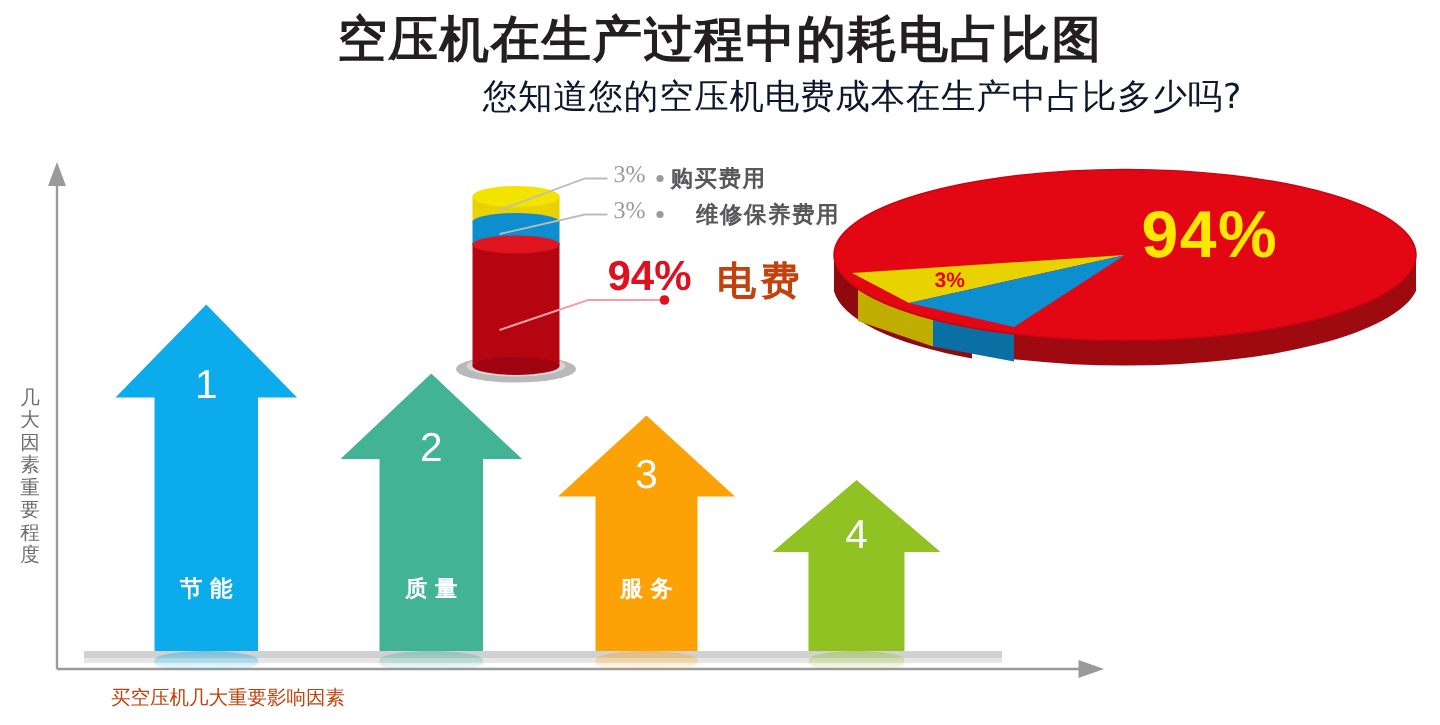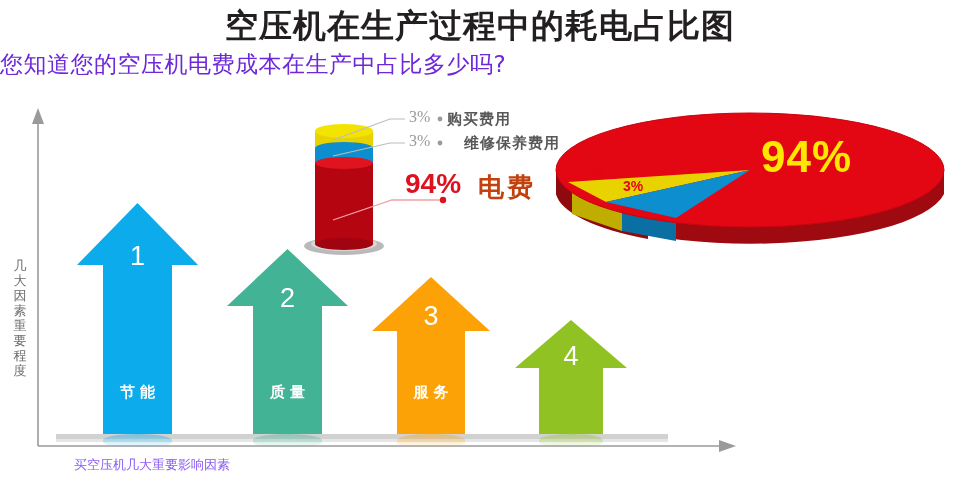--- a/index.html
+++ b/index.html
@@ -14,37 +14,37 @@
   
   .title{
     position:absolute;left:0;top:4px;width:960px;
     text-align:center;
     font-size:33px;font-weight:bold;color:#231f20;
     letter-spacing:1px;
     font-family:"DejaVu Sans","Liberation Sans",sans-serif;
   }
   .subtitle{
     position:absolute;left:0;top:49px;width:828px;
-    text-align:left;
-    font-size:23px;color:#6d28d9;font-weight:normal;
+    text-align:right;
+    font-size:23px;color:#0f172a;font-weight:normal;
     letter-spacing:0.5px;
     font-family:"DejaVu Sans","Liberation Sans",sans-serif;
   }
 
   
   .axis-svg{position:absolute;left:0;top:0;}
   .ylabel{
     position:absolute;left:9px;top:258px;width:22px;
     font-size:13px;line-height:15px;color:#6d6d6d;
     text-align:center;
     font-family:"DejaVu Sans","Liberation Sans",sans-serif;
   }
   .xlabel{
     position:absolute;left:74px;top:456px;
-    font-size:13px;color:#8b5cf6;
+    font-size:13px;color:#c2410c;
     font-family:Liberation Serif, serif;
   }
 
   
   .arrow{position:absolute;}
   .arrow .shape{position:absolute;left:0;top:0;width:100%;height:100%;}
   .arrow .num{
     position:absolute;width:100%;text-align:center;
     color:#ffffff;font-size:27px;font-weight:normal;
     font-family:"Liberation Sans",sans-serif;

